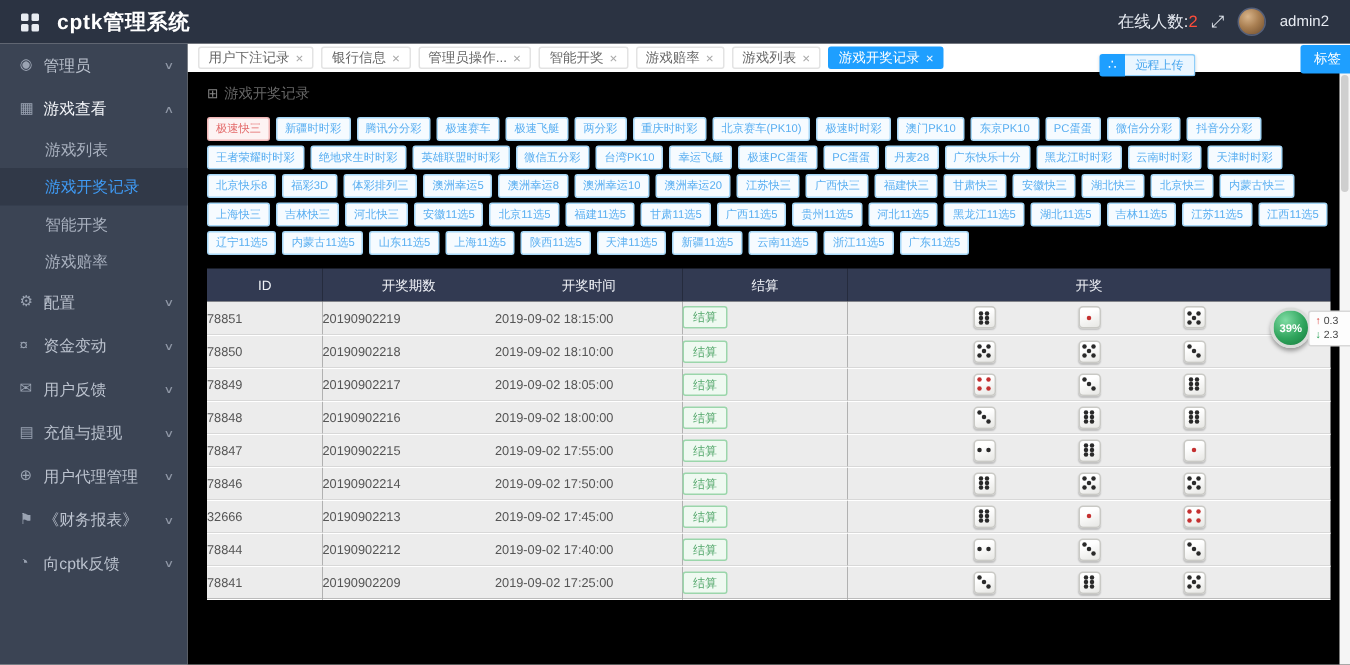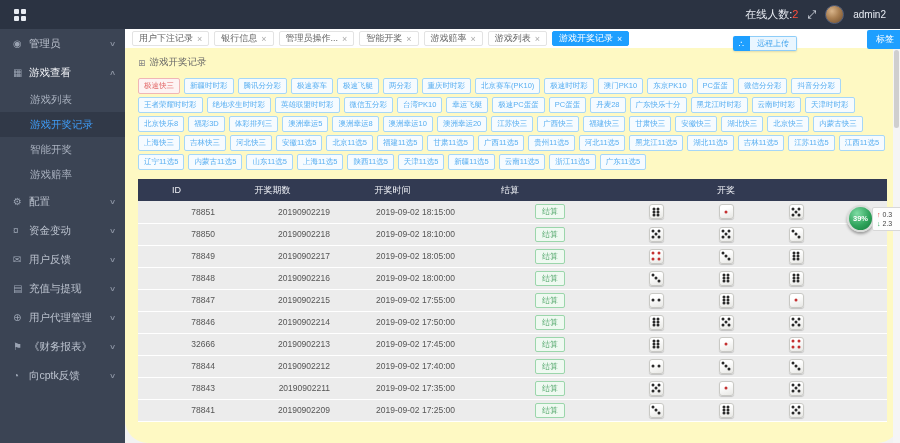--- a/index.html
+++ b/index.html
@@ -28,21 +28,21 @@
     color:#bcc3cf; font-size:10.5px; cursor:pointer; }
   .side-item .mi { width:16px; font-size:10px; color:#9aa3b2; }
   .side-item .lbl { flex:1; }
   .side-item .chev { font-size:7px; color:#8f97a6; transform:scaleX(1.4); }
   .side-item.open { color:#f2f4f8; }
   .sub-item { display:flex; align-items:center; height:25px; padding-left:30px;
     color:#a9b1bf; font-size:10.5px; cursor:pointer; }
   .sub-item.active { background:#313948; color:#3f9bf5; }
 
   
-  .main { position:absolute; left:125px; top:29px; right:0; bottom:0; background:#fef9c3;border-radius:23px; }
+  .main { position:absolute; left:125px; top:29px; right:0; bottom:0; background:#000000; }
 
   .tabbar { position:absolute; left:0; top:0; right:0; height:19px; background:#fff;
     display:flex; align-items:center; gap:5px; padding-left:7px; z-index:5; }
   .tab { display:flex; align-items:center; gap:4px; height:15px; padding:0 6px;
     background:#fff; border:1px solid #e3e3e3; border-radius:2px; color:#666;
     font-size:9px; cursor:pointer; white-space:nowrap; }
   .tab .x { color:#aaa; font-size:9px; }
   .tab.active { background:#1e9fff; border-color:#1e9fff; color:#fff; }
   .tab.active .x { color:#eaf5ff; }
   .tag-btn { position:absolute; right:-6px; top:1px; background:#1e9fff; color:#fff;
@@ -61,21 +61,21 @@
 
   .filters { margin-top:9px; display:flex; flex-wrap:wrap; gap:3px 4px; width:100%; }
   .filter-btn { font-size:7.5px; color:#58aef1; background:#f6fbff; border:1px solid #a6d7f7;
     border-radius:2px; padding:2px 5px; cursor:pointer; white-space:nowrap;
     font-family:"Liberation Sans","DejaVu Sans",sans-serif; }
   .filter-btn.active { color:#e36a6a; background:#fdf3f3; border-color:#f0b6b6; }
 
   .records { margin-top:9px; width:100%; border-collapse:collapse; table-layout:fixed; }
   .records th { background:#323a52; color:#f0f2f7; font-weight:normal; font-size:9px; height:22px; }
   .records td { background:#ececec; border-bottom:1px solid #fff; color:#555; font-size:8.5px;
-    height:22px; text-align:right; }
+    height:22px; text-align:left; }
   .col-id{width:77px;} .col-issue{width:115px;} .col-time{width:125px;} .col-settle{width:110px;}
   .settle-btn { display:inline-block; font-size:8px; color:#54a86c; background:#eff9f1;
     border:1px solid #9bd6ab; border-radius:2px; padding:1px 6px; cursor:pointer; }
   .dice-cell { display:flex; justify-content:center; gap:55px; align-items:center; }
   .die { width:15px; height:15px; position:relative; border-radius:3px;
     background:linear-gradient(160deg,#ffffff 30%,#e7e7e4 100%);
     border:1px solid #c9c9c5; box-shadow:0 1px 1px rgba(0,0,0,.18); }
   .pip { position:absolute; width:3px; height:3px; border-radius:50%; background:#2a2a2a;
     transform:translate(-50%,-50%); }
   .pip.red { background:#c43030; }
@@ -99,20 +99,21 @@
 <body>
 
 <div class="topbar">
   <div class="logo-area">
     <span class="grid-icon">
         <i></i>
         <i></i>
         <i></i>
         <i></i>
       </span>
+    <span class="app-title">cptk管理系统</span>
   </div>
   <div class="topbar-right">
     <span class="online"><span>在线人数:</span><span class="online-num">2</span></span>
     <span class="expand-icon">⤢</span>
     <span class="avatar"></span>
     <span class="username">admin2</span>
   </div>
 </div>
 
 <div class="sidebar" id="sidebar">
@@ -516,47 +517,20 @@
                 </span>
                 <span class="die">
                   <i class="pip" style="left: 26%; top: 26%;"></i>
                   <i class="pip" style="left: 50%; top: 50%;"></i>
                   <i class="pip" style="left: 74%; top: 74%;"></i>
                 </span>
               </div>
             </td>
           </tr>
           <tr>
-            <td>78843</td>
-            <td>20190902211</td>
-            <td>2019-09-02 17:35:00</td>
-            <td><span class="settle-btn">结算</span></td>
-            <td>
-              <div class="dice-cell">
-                <span class="die">
-                  <i class="pip" style="left: 28%; top: 28%;"></i>
-                  <i class="pip" style="left: 72%; top: 28%;"></i>
-                  <i class="pip" style="left: 50%; top: 50%;"></i>
-                  <i class="pip" style="left: 28%; top: 72%;"></i>
-                  <i class="pip" style="left: 72%; top: 72%;"></i>
-                </span>
-                <span class="die">
-                  <i class="pip red" style="left: 50%; top: 50%;"></i>
-                </span>
-                <span class="die">
-                  <i class="pip" style="left: 28%; top: 28%;"></i>
-                  <i class="pip" style="left: 72%; top: 28%;"></i>
-                  <i class="pip" style="left: 50%; top: 50%;"></i>
-                  <i class="pip" style="left: 28%; top: 72%;"></i>
-                  <i class="pip" style="left: 72%; top: 72%;"></i>
-                </span>
-              </div>
-            </td>
-          </tr>
-          <tr>
             <td>78841</td>
             <td>20190902209</td>
             <td>2019-09-02 17:25:00</td>
             <td><span class="settle-btn">结算</span></td>
             <td>
               <div class="dice-cell">
                 <span class="die">
                   <i class="pip" style="left: 26%; top: 26%;"></i>
                   <i class="pip" style="left: 50%; top: 50%;"></i>
                   <i class="pip" style="left: 74%; top: 74%;"></i>

